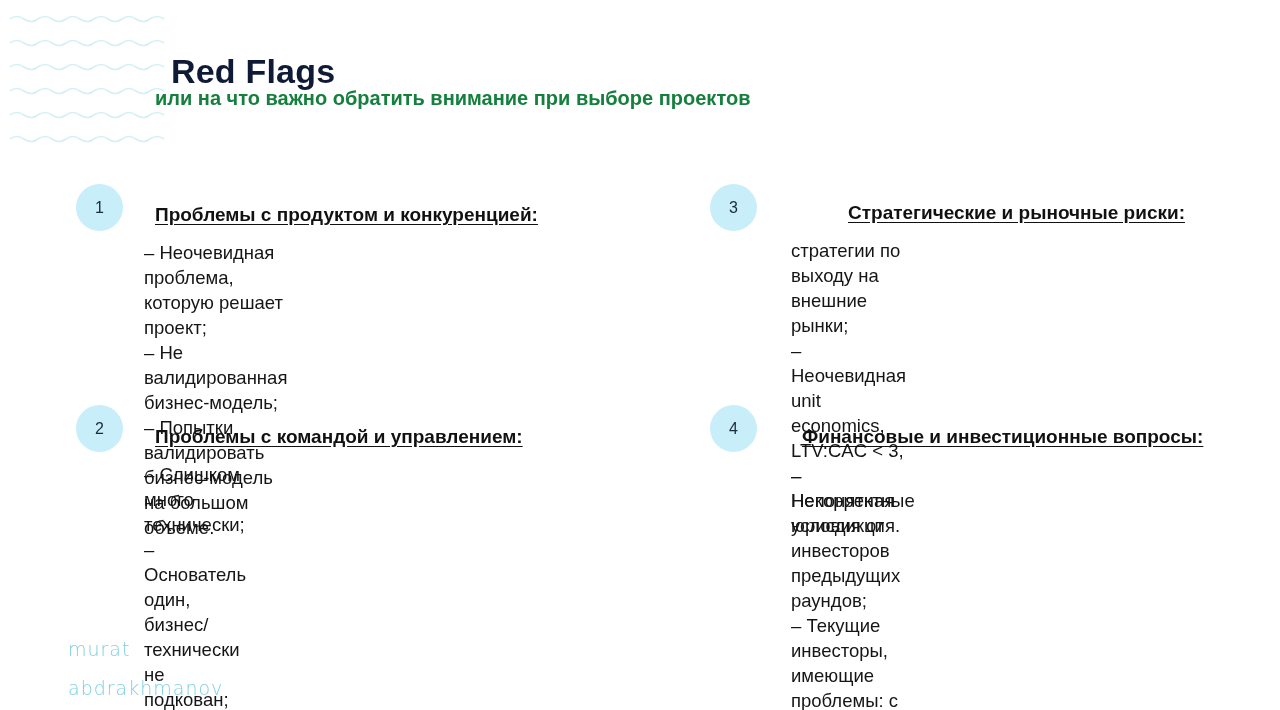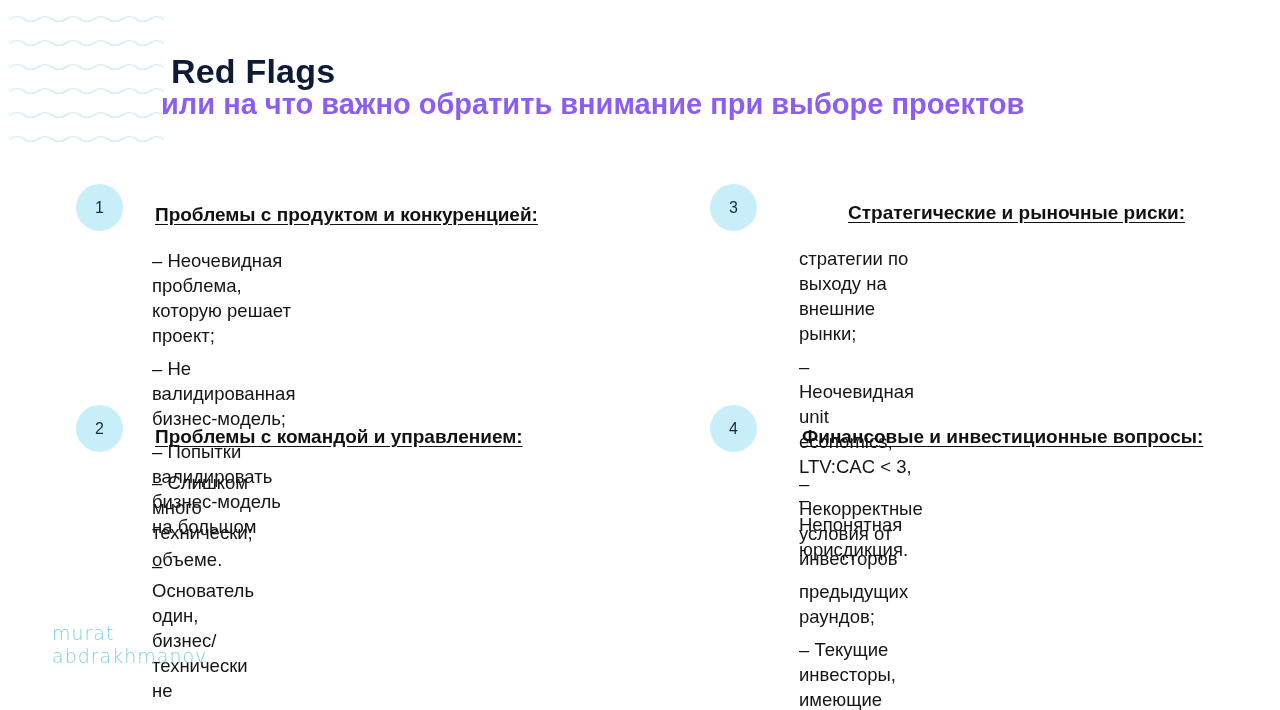--- a/index.html
+++ b/index.html
@@ -30,24 +30,24 @@
       font-weight: bold;
       color: #0e1a36;
       letter-spacing: 0.2px;
       margin: 16px;
       line-height: 42px;
     }
     .subtitle {
       position: absolute;
       left: 155px;
       top: 82px;
-      font-size: 29px;
+      font-size: 20px;
       font-weight: bold;
-      color: #8b5cf6;
-      margin: 6px;
+      color: #15803d;
+      margin: 0;
       line-height: 32px;
     }
     .section {
       position: absolute;
     }
     .badge {
       position: absolute;
       width: 47px;
       height: 47px;
       border-radius: 50%;
@@ -71,35 +71,35 @@
     .items {
       position: absolute;
       font-size: 18.5px;
       line-height: 25px;
       color: #151515;
       margin: 0;
       padding: 0;
       list-style: none;
     }
     .items li {
-      margin: 8px;
+      margin: 0;
       padding: 0;
     }
     .logo {
       position: absolute;
       left: 52px;
       top: 622px;
       font-family: "DejaVu Sans", sans-serif;
       font-size: 19px;
       line-height: 23px;
       color: #7ecfe3;
       letter-spacing: 1px;
       font-weight: 300;
     }
-    .logo div { margin: 0; }
+    .logo div { margin: 16px; }
   </style>
 </head>
 <body>
 
 <svg class="waves" viewBox="0 0 165 140" xmlns="http://www.w3.org/2000/svg">
   <g fill="none" stroke="#d6eef6" stroke-width="1.6">
     <path d="M2 9 q7 -5 14 0 t14 0 t14 0 t14 0 t14 0 t14 0 t14 0 t14 0 t14 0 t14 0 t14 0"></path>
     <path d="M2 33 q7 -5 14 0 t14 0 t14 0 t14 0 t14 0 t14 0 t14 0 t14 0 t14 0 t14 0 t14 0"></path>
     <path d="M2 57 q7 -5 14 0 t14 0 t14 0 t14 0 t14 0 t14 0 t14 0 t14 0 t14 0 t14 0 t14 0"></path>
     <path d="M2 81 q7 -5 14 0 t14 0 t14 0 t14 0 t14 0 t14 0 t14 0 t14 0 t14 0 t14 0 t14 0"></path>

